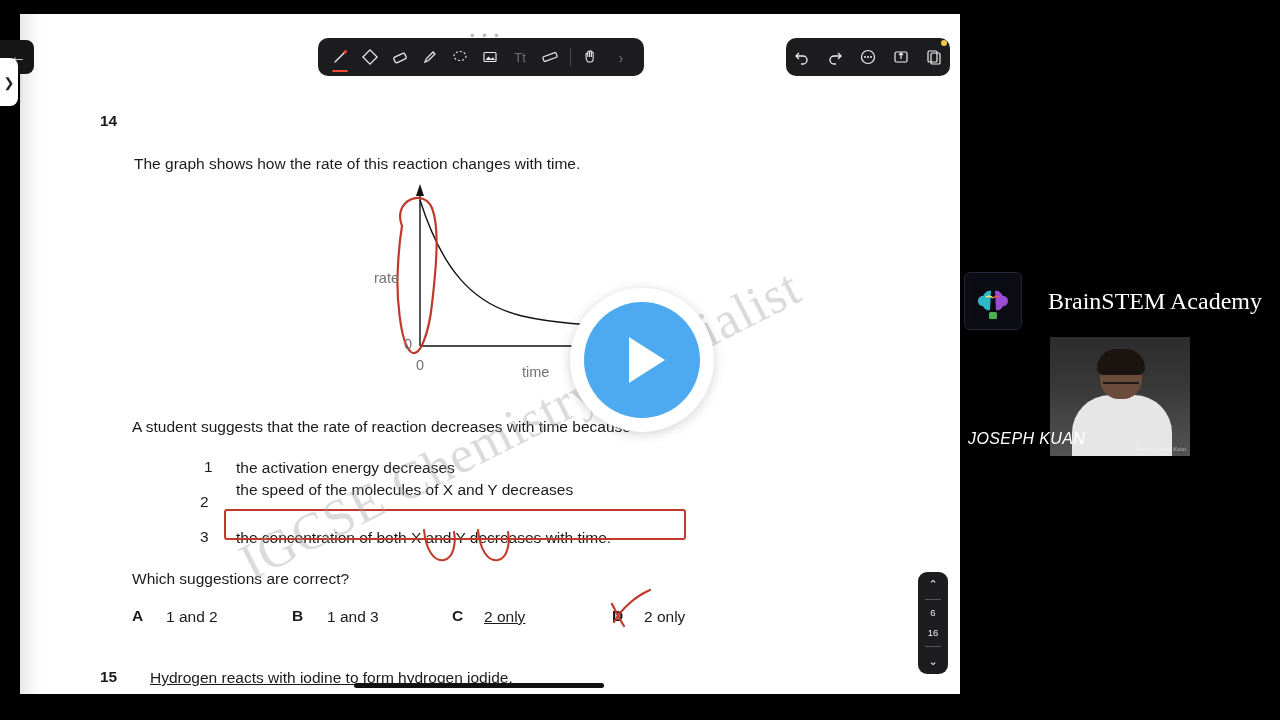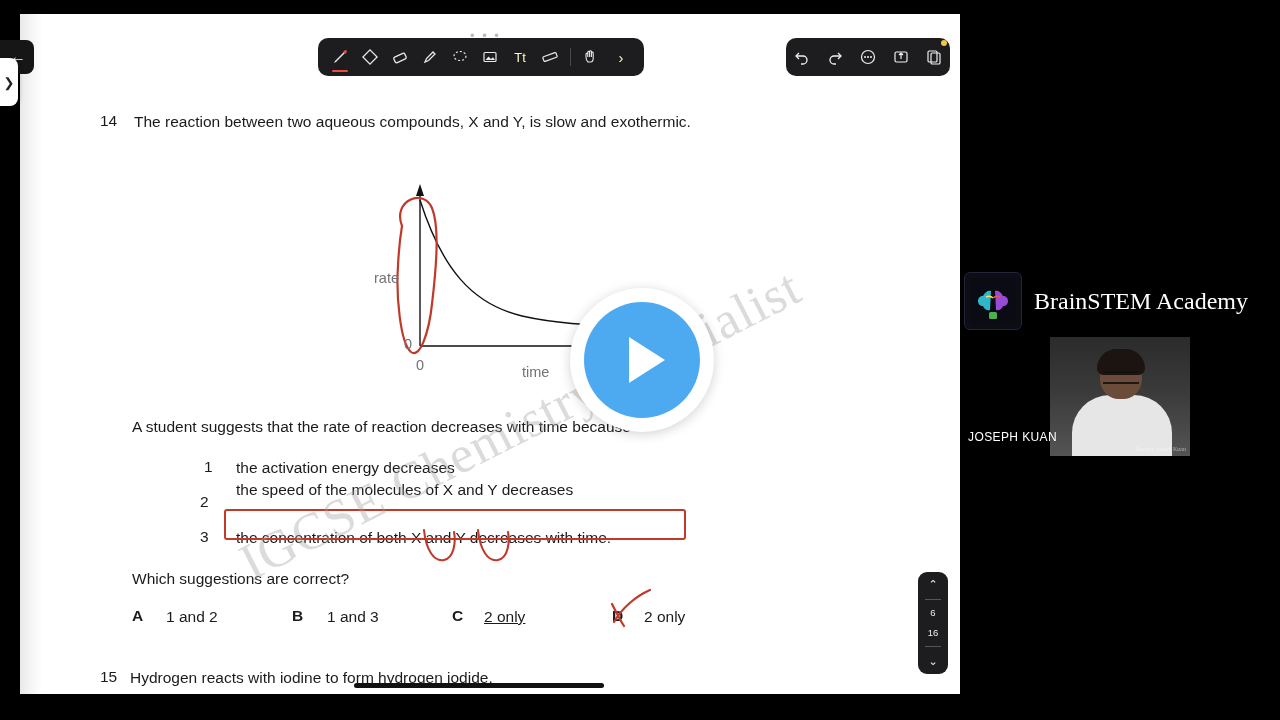--- a/index.html
+++ b/index.html
@@ -90,21 +90,21 @@
     padding: 0 8px;
     box-sizing: border-box;
     gap: 2px;
   }
   .tool {
     width: 28px; height: 28px;
     border-radius: 6px;
     display: flex;
     align-items: center;
     justify-content: center;
-    color: #fef9c3;
+    color: #737373;
     font-size: 14px;
     position: relative;
   }
   .tool.active::after {
     content: "";
     position: absolute;
     bottom: -1px; left: 6px;
     width: 16px; height: 2px;
     background: #f04b3a;
     border-radius: 1px;
@@ -143,21 +143,21 @@
 
   
   .content {
     position: absolute;
     left: 22px; top: 0;
     width: 918px; height: 680px;
     color: #1b1b1b;
   }
   .q-num {
     position: absolute;
-    font-weight: normal;
+    font-weight: bold;
     font-size: 15.5px;
   }
   .q-text {
     position: absolute;
     font-size: 15.5px;
     line-height: 1.35;
     white-space: nowrap;
   }
   .opt-num {
     position: absolute;
@@ -291,21 +291,21 @@
     border-radius: 6px;
     background: #0d0d16;
     border: 1px solid #23233a;
     display: flex;
     align-items: center;
     justify-content: center;
     position: relative;
     overflow: hidden;
   }
   .brand-name {
-    margin-left: 12px;
+    margin-left: 26px;
     color: #ffffff;
     font-family: "Liberation Serif", serif;
     font-size: 24px;
   }
   .video-tile {
     position: absolute;
     left: 1050px; top: 337px;
     width: 140px; height: 119px;
     overflow: hidden;
   }
@@ -340,22 +340,23 @@
     position: absolute;
     left: 22px; top: 58px;
     width: 100px; height: 62px;
     background: #e6e6e6;
     border-radius: 38px 38px 0 0;
   }
   .name-tag {
     position: absolute;
     left: 968px; top: 430px;
     color: #ffffff;
-    font-size: 12px;
+    font-size: 16px;
     letter-spacing: .4px;
+    font-style: italic;
   }
   .tile-credit {
     position: absolute;
     right: 4px; bottom: 4px;
     color: rgba(255,255,255,.5);
     font-size: 6px;
     font-family: "Liberation Serif", serif;
   }
 </style>
 </head>
@@ -364,21 +365,21 @@
 <div class="screen">
 
   <div class="doc-area">
 
     <div class="page-sheet">
       <div class="page-left-strip"></div>
 
       <div class="content">
 
         <div class="q-num" style="left:58px; top:98px;">14</div>
-        <div class="q-text" style="left:92px; top:98px;">The reaction between two aqueous compounds, X and Y, is slow and exothermic.</div>
+        <div class="q-text" style="left:92px; top:140px;">The graph shows how the rate of this reaction changes with time.</div>
 
         <div class="graph">
           <svg width="340" height="230" viewBox="0 0 340 230">
 
             <line x1="88" y1="18" x2="88" y2="172" stroke="#111" stroke-width="1.4"></line>
             <polygon points="88,10 84,22 92,22" fill="#111"></polygon>
 
             <line x1="88" y1="172" x2="300" y2="172" stroke="#111" stroke-width="1.4"></line>
 
             <path d="M88,26 C110,95 140,130 190,142 C230,151 270,152 300,152" fill="none" stroke="#111" stroke-width="1.4"></path>
@@ -421,21 +422,21 @@
 
         <div class="opt-letter" style="left:570px; top:593px;">D</div>
         <div class="q-text" style="left:602px; top:593px;">2 only</div>
 
         <svg style="position:absolute; left:556px; top:568px;" width="60" height="50">
           <path d="M52,8 C38,14 24,26 16,40" fill="none" stroke="#c0392b" stroke-width="2.2" stroke-linecap="round"></path>
           <path d="M14,22 C18,30 22,38 26,44" fill="none" stroke="#c0392b" stroke-width="2.2" stroke-linecap="round"></path>
         </svg>
 
         <div class="q-num" style="left:58px; top:654px;text-align:right;">15</div>
-        <div class="q-text" style="left:88px; top:654px;">Hydrogen reacts with iodine to form hydrogen iodide.</div>
+        <div class="q-text" style="left:108px; top:654px;text-decoration:underline;">Hydrogen reacts with iodine to form hydrogen iodide.</div>
 
       </div>
 
       <div class="watermark">IGCSE Chemistry Specialist</div>
 
       <div class="home-bar" style="left:334px; top:669px;"></div>
     </div>
 
     <div class="back-chip">
       <span>←</span>

